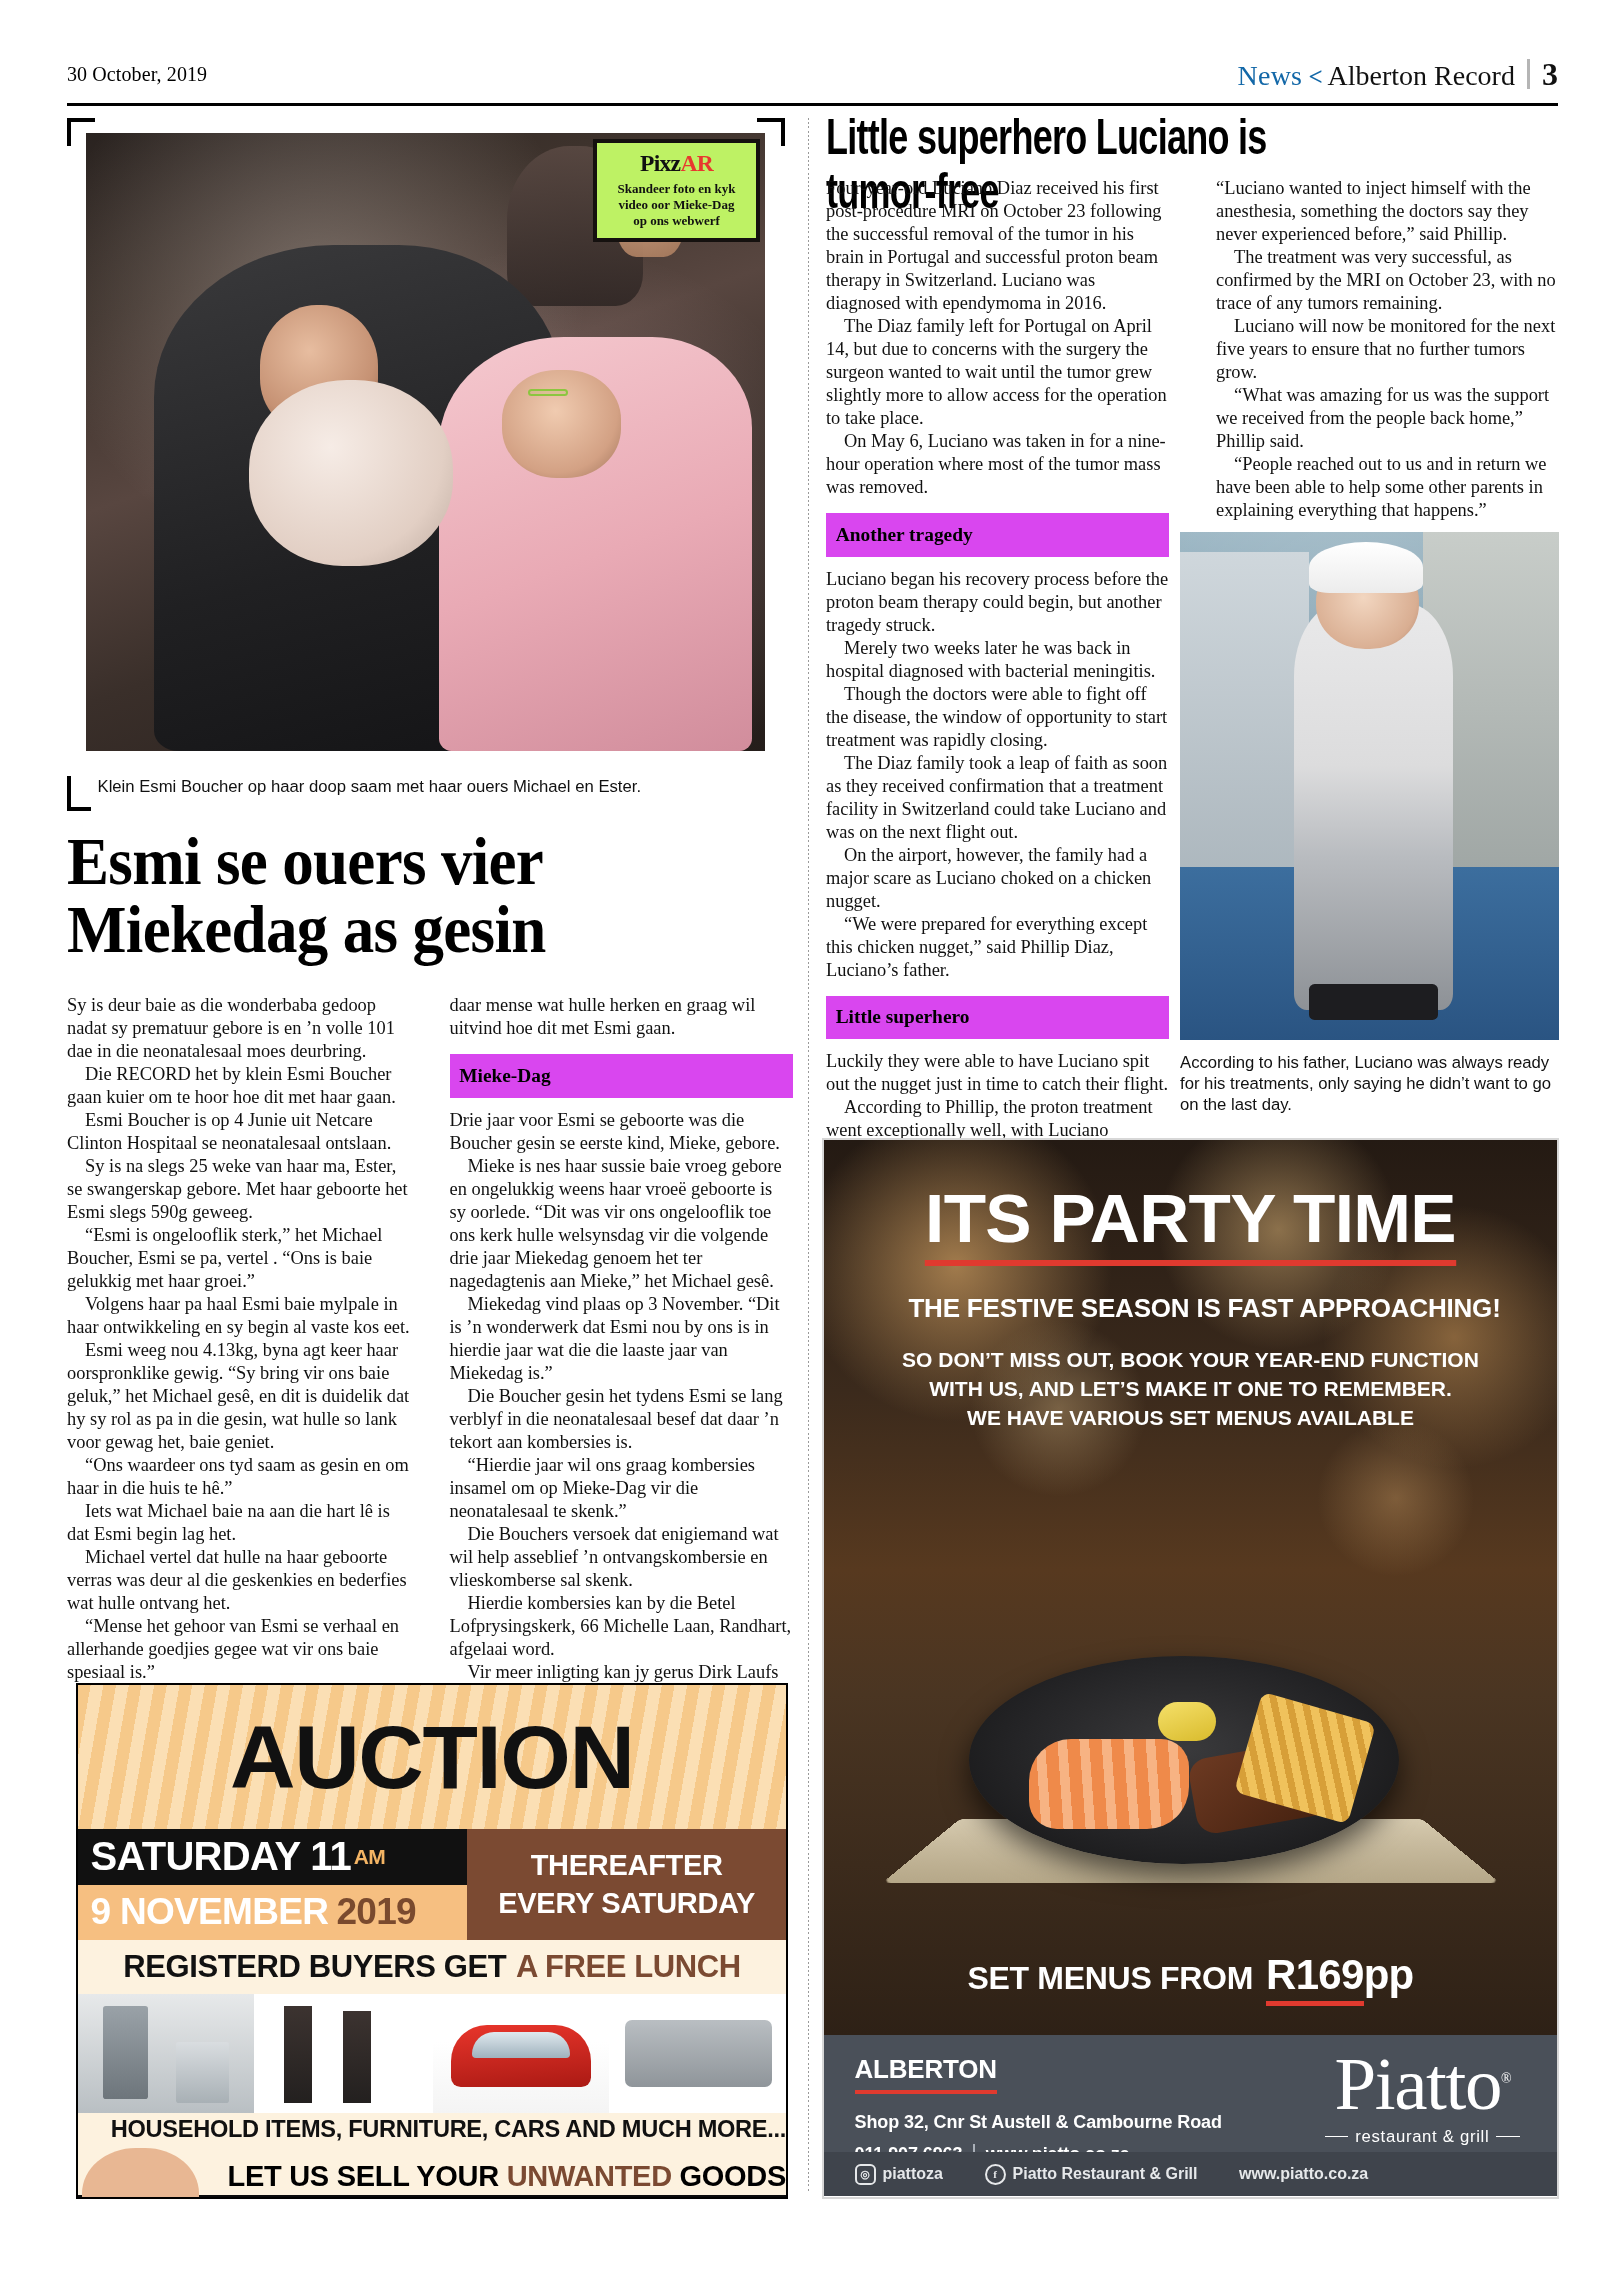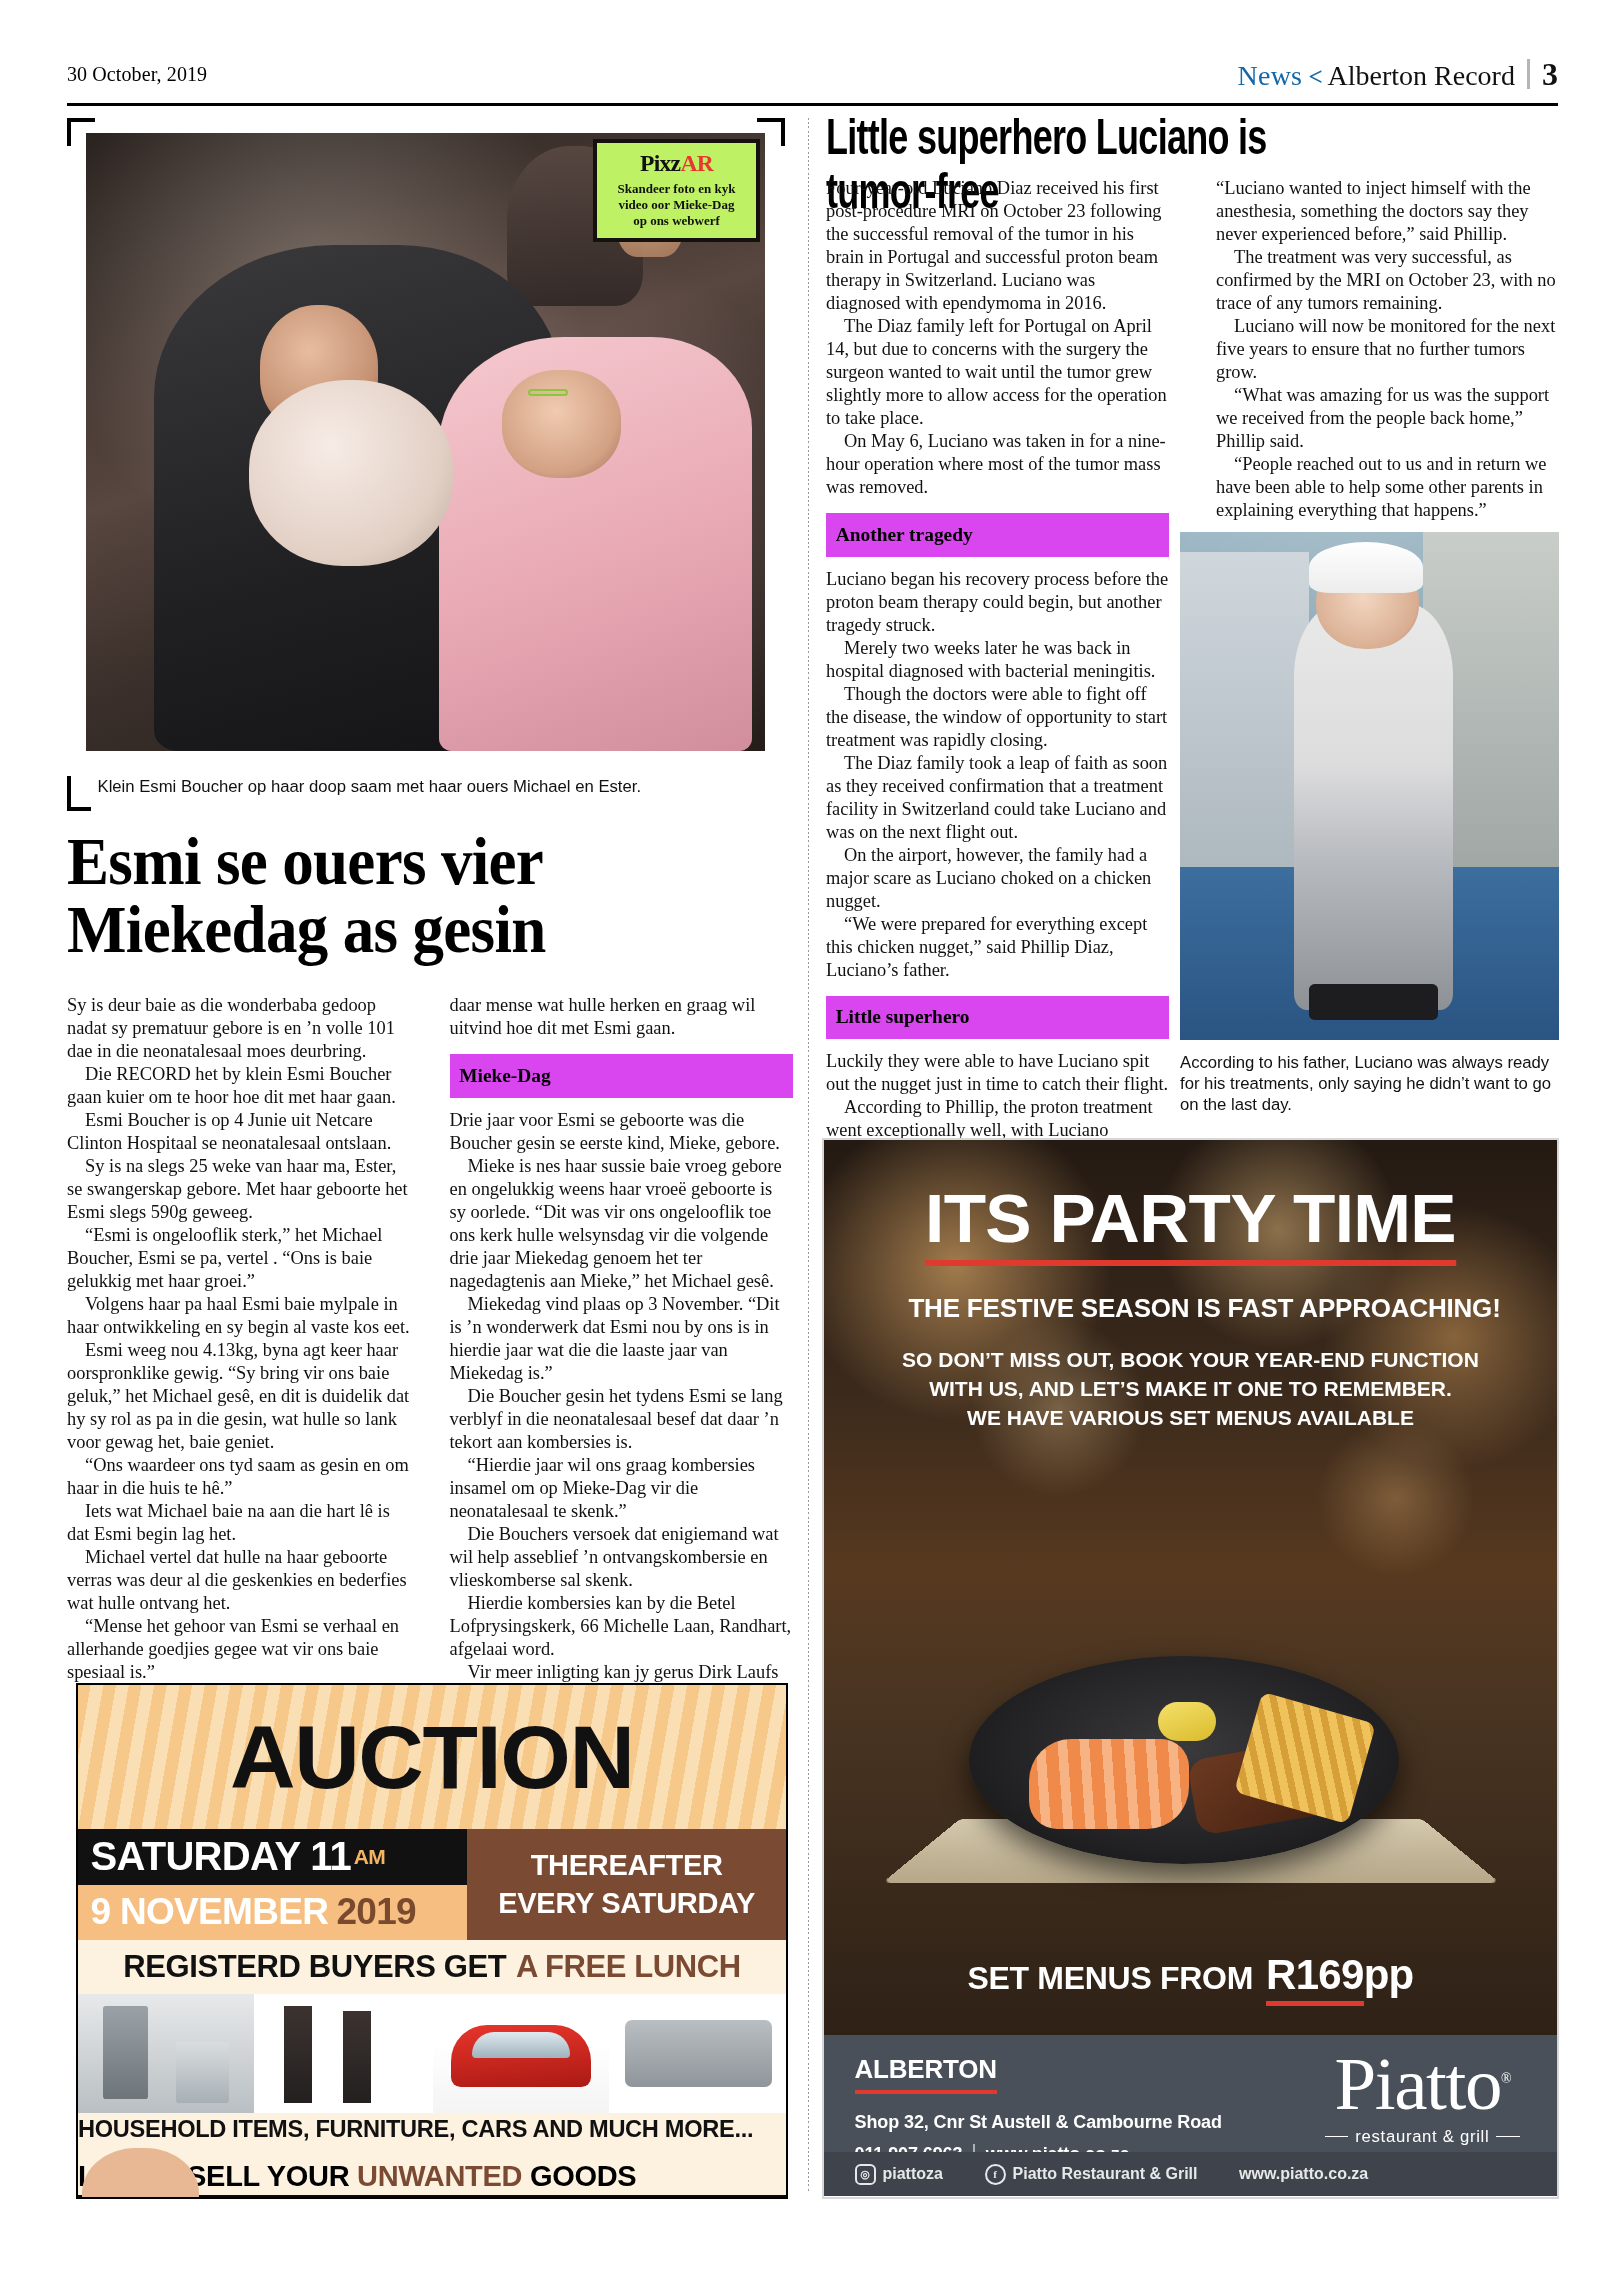--- a/index.html
+++ b/index.html
@@ -303,21 +303,21 @@
     content:""; position:absolute; left:22%; top:32%; width:56%; height:22%;
     background: linear-gradient(180deg,#dfe8ee,#9fb2bd); border-radius: 23.6px 23.6px 4.2px 4.2px;
   }
   .ai-sofa { background: #fff; }
   .ai-sofa::before {
     content:""; position:absolute; left:8%; top:22%; width:84%; height:56%;
     background: linear-gradient(180deg,#b9bec2,#8f959a); border-radius: 7px;
   }
   .auc-strap {
     height: 82px; background: #fdf2df; position: relative;
-    display: flex; flex-direction: column; align-items: flex-start; justify-content: center; gap: 17px;
+    display: flex; flex-direction: column; align-items: flex-end; justify-content: center; gap: 17px;
   }
   .auc-s1 { font-size: 23.6px; font-weight: 700; color: #111; letter-spacing: -0.3px; }
   .auc-s2 { font-size: 29px; font-weight: 700; letter-spacing: -0.3px; }
   .auc-s2 .brn { color: #7b4a32; }
   .auc-bottom {
     height: 104px; background: #0b0b0c; position: relative; display: flex; align-items: center;
   }
   .auc-person {
     position: absolute; left: 4.2px; bottom: 0; width: 117px; height: 151px;
     background: linear-gradient(180deg,#e8b793 0 36%,#fafafa 36% 100%);

